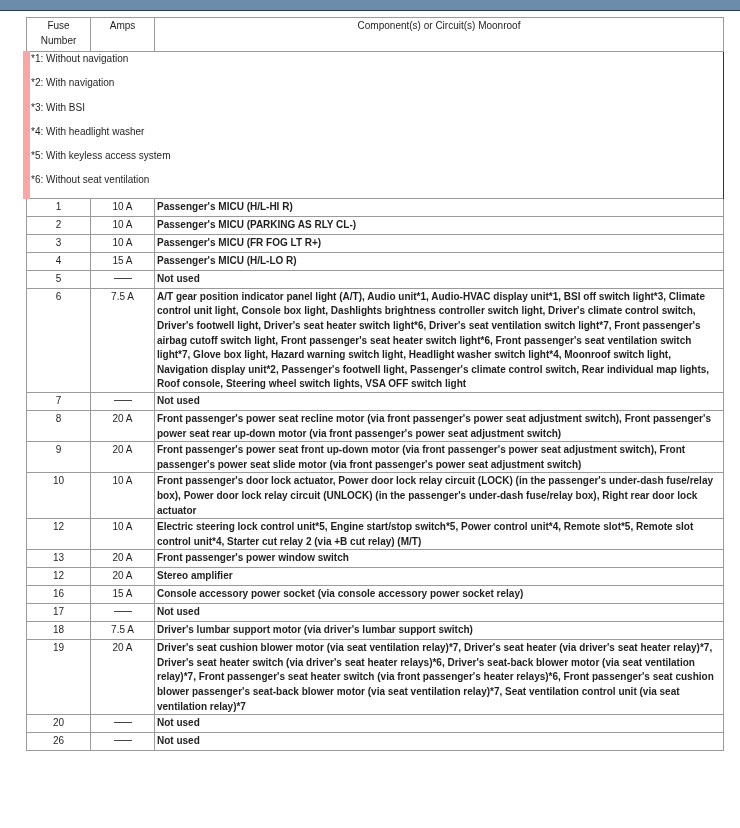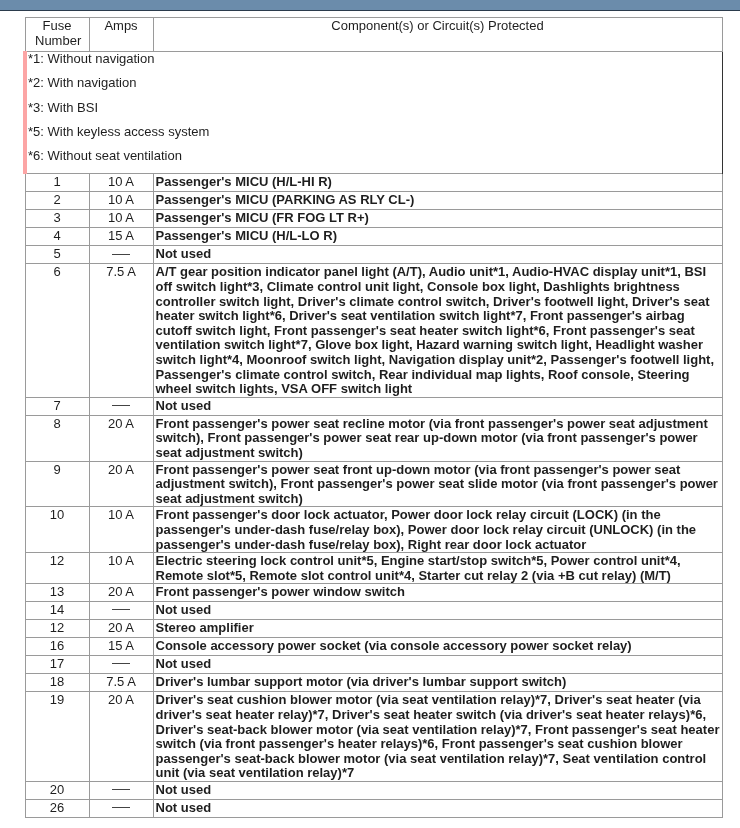--- a/index.html
+++ b/index.html
@@ -2,26 +2,26 @@
 <html><head>
 <meta charset="utf-8">
 <style>
   html, body { margin: 0; padding: 0; background: #ffffff; }
   body { width: 740px; height: 828px; position: relative; overflow: hidden;
          font-family: "Liberation Sans", sans-serif; color: #1e1e1e; }
   .topbar { position: absolute; left: 0; top: 0; width: 740px; height: 10px;
             background: #6b8cab; border-bottom: 1px solid #2b3b4c; }
   .tbl { position: absolute; left: 23px; top: 17px; width: 697px;
          border-collapse: collapse; table-layout: fixed;
-         border: 1.5px solid #333; font-size: 13px; line-height: 14.6px; }
+         border: 1.5px solid #333; font-size: 10px; line-height: 14.6px; }
   .tbl td, .tbl th { border: 1px solid #9a9a9a; padding: 0 3px; vertical-align: top; }
   .tbl th { font-weight: normal; text-align: center; height: 32px; padding-top: 1px; }
   .tbl td.num, .tbl td.amp { text-align: center; }
   .tbl td.comp { padding-left: 2px; padding-right: 2px; font-weight: bold; }
-  .tbl tr.fn td { border-left: 4px solid #fca5a5; border-right: 1px solid #333;
+  .tbl tr.fn td { border-left: 7px solid #fca5a5; border-right: 1px solid #333;
                   border-top: none; border-bottom: none; height: 24.3px;
                   padding: 0 1px; vertical-align: top; }
   .tbl tr.fn-last td { border-bottom: 1px solid #9a9a9a; }
   .tbl tr.r td { height: 16px; padding-top: 1px; }
   .dash { display: inline-block; width: 18px; border-top: 1px solid #444;
           vertical-align: middle; margin-top: -2px; }
 </style>
 </head>
 <body>
 
@@ -30,32 +30,35 @@
 <table class="tbl">
   <colgroup>
     <col style="width:64px">
     <col style="width:64px">
     <col style="width:569px">
   </colgroup>
   <thead>
     <tr>
       <th><span style="display: inline-block; width: 44px;">Fuse Number</span></th>
       <th>Amps</th>
-      <th>Component(s) or Circuit(s) Protected</th>
+      <th>Component(s) or Circuit(s) Moonroof</th>
     </tr>
   </thead>
   <tbody id="tbody">
     <tr class="fn">
         <td colspan="3">*1: Without navigation</td>
       </tr>
     <tr class="fn">
         <td colspan="3">*2: With navigation</td>
       </tr>
     <tr class="fn">
         <td colspan="3">*3: With BSI</td>
+      </tr>
+    <tr class="fn">
+        <td colspan="3">*4: With headlight washer</td>
       </tr>
     <tr class="fn">
         <td colspan="3">*5: With keyless access system</td>
       </tr>
     <tr class="fn">
         <td colspan="3">*6: Without seat ventilation</td>
       </tr>
   <tr class="r">
         <td class="num">1</td>
         <td class="amp">10 A</td>
@@ -110,25 +113,20 @@
         <td class="num">12</td>
         <td class="amp">10 A</td>
         <td class="comp">Electric steering lock control unit*5, Engine start/stop switch*5, Power control unit*4, Remote slot*5, Remote slot control unit*4, Starter cut relay 2 (via +B cut relay) (M/T)</td>
       </tr>
       <tr class="r">
         <td class="num">13</td>
         <td class="amp">20 A</td>
         <td class="comp">Front passenger's power window switch</td>
       </tr>
       <tr class="r">
-        <td class="num">14</td>
-        <td class="amp"><span class="dash"></span></td>
-        <td class="comp">Not used</td>
-      </tr>
-      <tr class="r">
         <td class="num">12</td>
         <td class="amp">20 A</td>
         <td class="comp">Stereo amplifier</td>
       </tr>
       <tr class="r">
         <td class="num">16</td>
         <td class="amp">15 A</td>
         <td class="comp">Console accessory power socket (via console accessory power socket relay)</td>
       </tr>
       <tr class="r">

